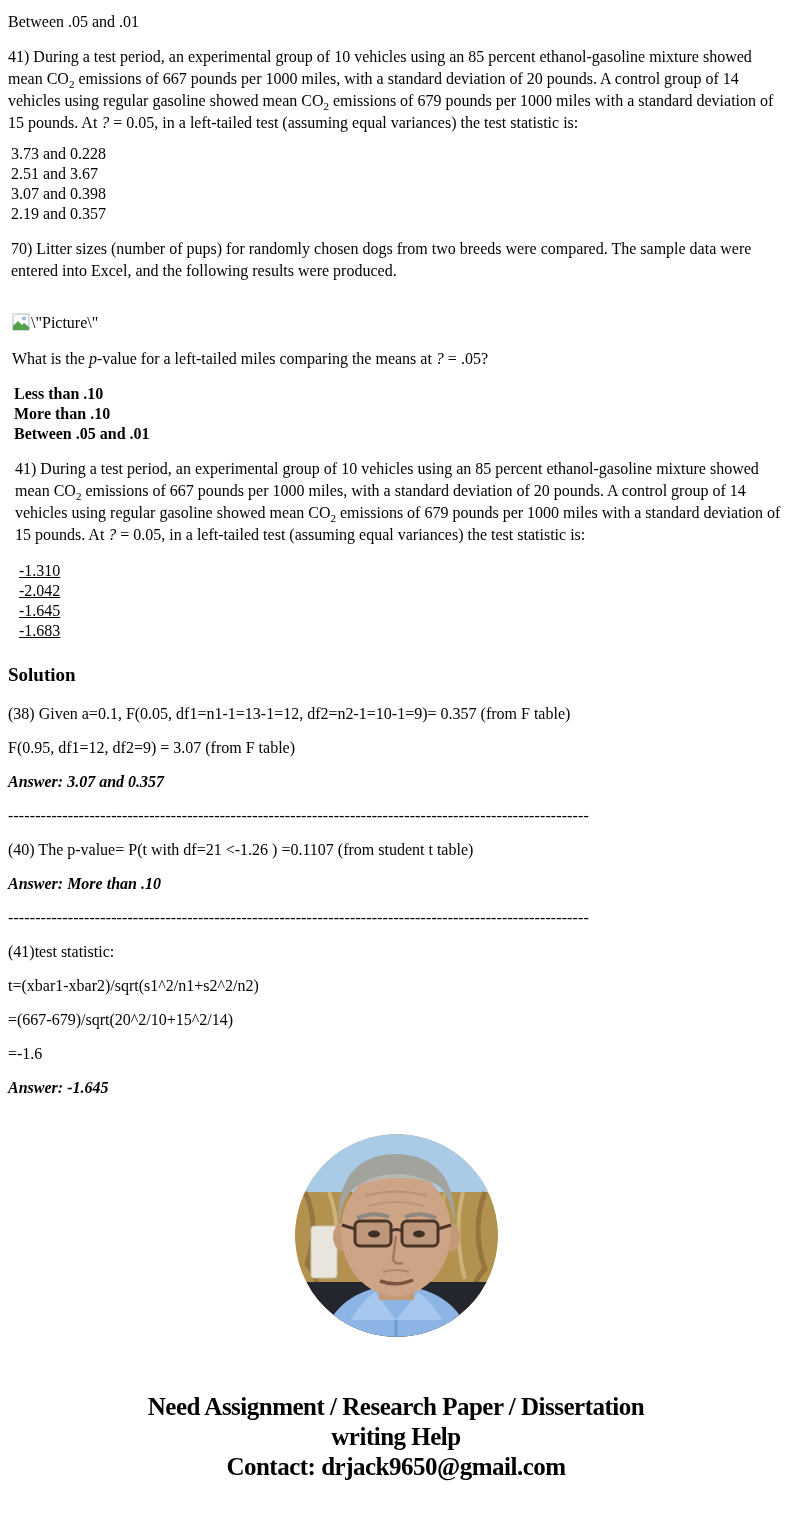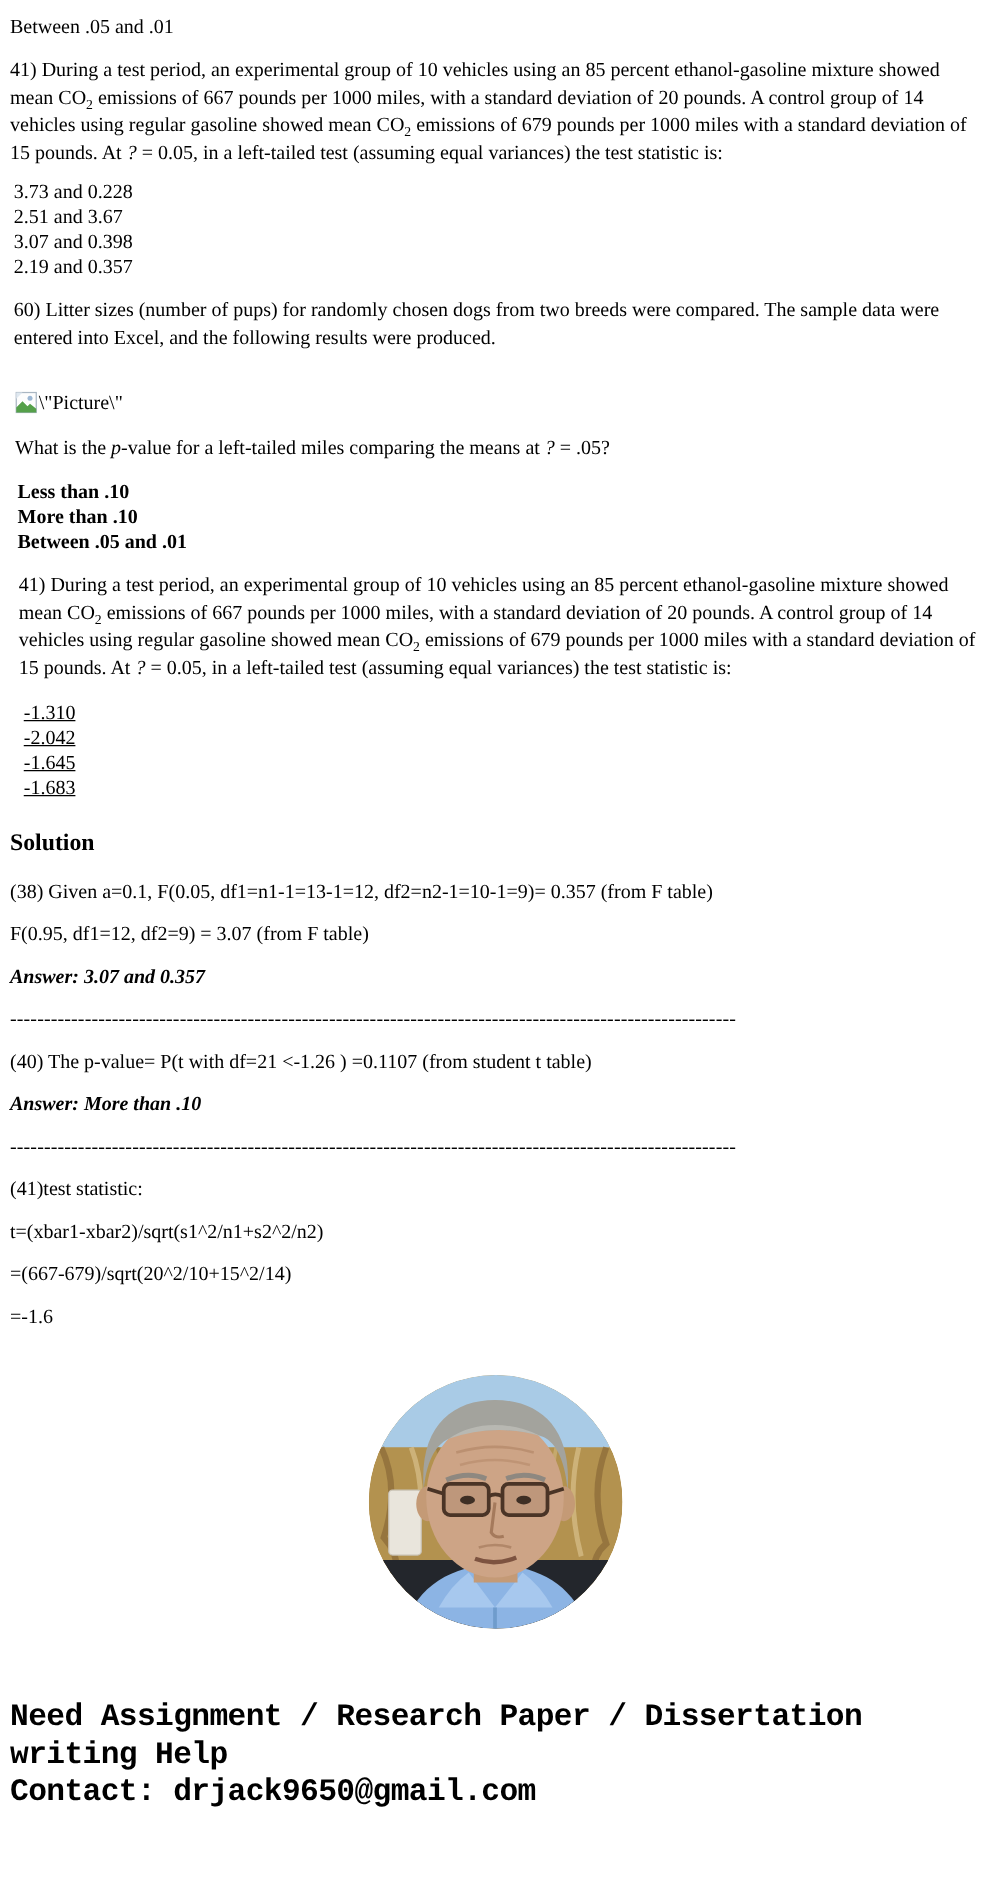--- a/index.html
+++ b/index.html
@@ -36,25 +36,25 @@
   .sep { white-space: nowrap; overflow: hidden; letter-spacing: 0.1px; }
 
   .photo-wrap {
     margin-top: 36px;
     margin-bottom: 50px;
     text-align: center;
   }
   .photo-wrap svg { display: inline-block; border-radius: 50%; }
 
   .banner {
-    font-family: Liberation Mono, monospace;
+    font-family: Liberation Serif, serif;
     font-weight: bold;
     font-size: 25px;
     line-height: 30px;
-    text-align: left;
+    text-align: center;
     letter-spacing: -0.5px;
     margin-top: 40px;
   }
 
   .img-icon { display: inline-block; vertical-align: text-bottom; margin-right: 1px; }
 </style>
 </head>
 <body>
 
 <div class="doc">
@@ -63,21 +63,21 @@
 
   <p class="qtext"><span>41) During a test period, an experimental group of 10 vehicles using an 85 percent ethanol-gasoline mixture showed mean CO</span><sub>2</sub><span> emissions of 667 pounds per 1000 miles, with a standard deviation of 20 pounds. A control group of 14 vehicles using regular gasoline showed mean CO</span><sub>2</sub><span> emissions of 679 pounds per 1000 miles with a standard deviation of 15 pounds. At </span><i>?</i><span> = 0.05, in a left-tailed test (assuming equal variances) the test statistic is:</span></p>
 
   <div class="opts">
     <div>3.73 and 0.228</div>
     <div>2.51 and 3.67</div>
     <div>3.07 and 0.398</div>
     <div>2.19 and 0.357</div>
   </div>
 
-  <p class="qtext q40">60) Litter sizes (number of pups) for randomly chosen dogs from two breeds were compared. The sample data were entered into Excel, and the following results were produced.</p>
+  <p class="qtext q40">70) Litter sizes (number of pups) for randomly chosen dogs from two breeds were compared. The sample data were entered into Excel, and the following results were produced.</p>
 
   <div class="pic-line">
     <svg class="img-icon" width="18" height="18" viewBox="0 0 18 18">
       <rect x="1" y="1" width="16" height="16" fill="#fdfdfd" stroke="#a9b6c2" stroke-width="1"></rect>
       <path d="M1,6 L1,1 L6,1 Z" fill="#dfe8f0"></path>
       <circle cx="12" cy="5.5" r="2" fill="#9bb7d4"></circle>
       <path d="M1,13 L6,8 L10,12 L12,10 L17,14 L17,17 L1,17 Z" fill="#55a04a"></path>
     </svg><span>\"Picture\"</span>
   </div>
 
@@ -108,20 +108,21 @@
 
   <p class="sol-p">(40) The p-value= P(t with df=21 &lt;-1.26 ) =0.1107 (from student t table)</p>
   <p class="sol-p sol-answer">Answer: More than .10</p>
 
   <p class="sol-p sep">-----------------------------------------------------------------------------------------------------------</p>
 
   <p class="sol-p">(41)test statistic:</p>
   <p class="sol-p">t=(xbar1-xbar2)/sqrt(s1^2/n1+s2^2/n2)</p>
   <p class="sol-p">=(667-679)/sqrt(20^2/10+15^2/14)</p>
   <p class="sol-p">=-1.6</p>
+  <p class="sol-p sol-answer">Answer: -1.645</p>
 
   <div class="photo-wrap">
     <svg width="203" height="203" viewBox="0 0 203 203">
       <defs>
           <clipPath id="avclip">
             <circle cx="101.5" cy="101.5" r="101.5"></circle>
           </clipPath>
         </defs>
       <g clip-path="url(#avclip)">
         <rect width="203" height="203" fill="#b3924f"></rect>

